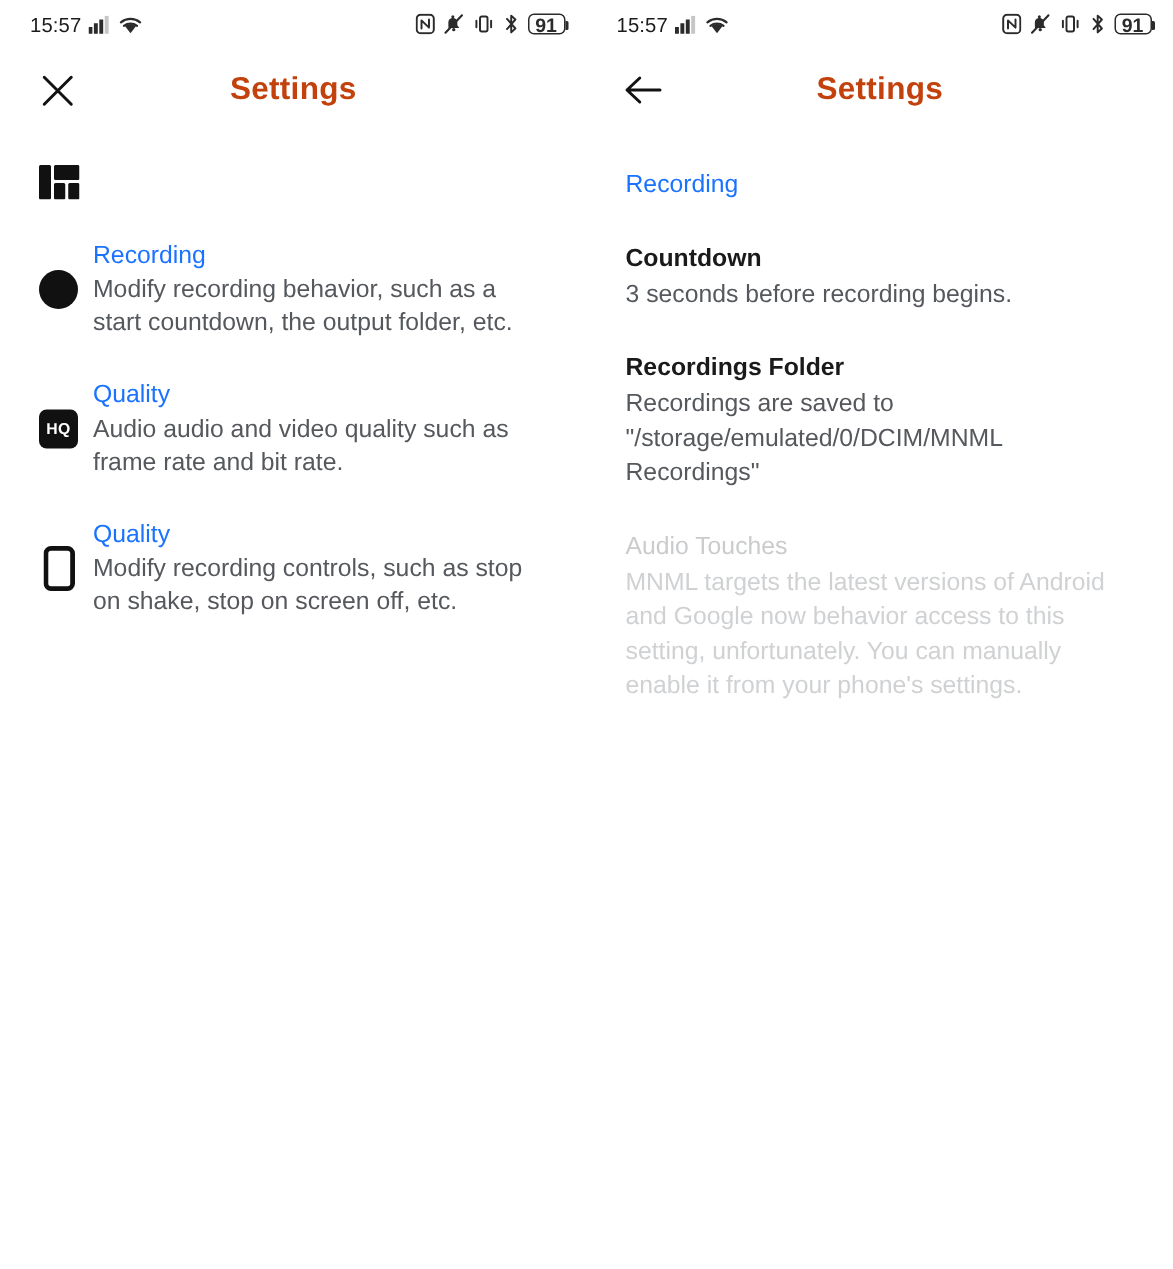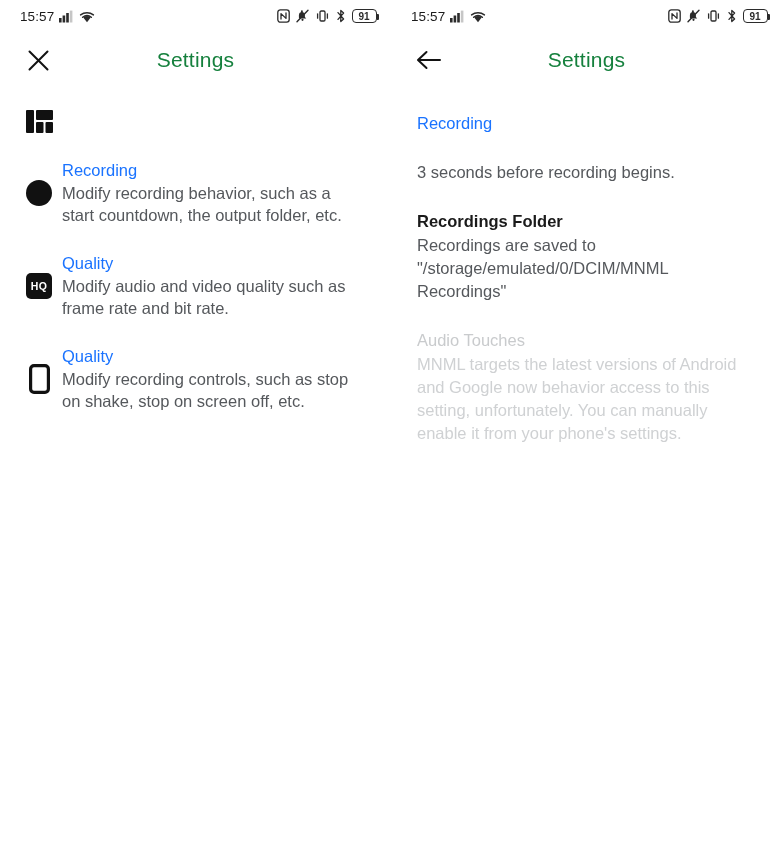--- a/index.html
+++ b/index.html
@@ -55,21 +55,21 @@
   .icon-svg { display: block; }
 
   .battery-pill {
     display: inline-flex;
     align-items: center;
     justify-content: center;
     min-width: 25px;
     height: 14px;
     border: 1.4px solid #2b2b2b;
     border-radius: 4px;
-    font-size: 10px;
+    font-size: 13px;
     font-weight: bold;
     color: #2b2b2b;
     padding: 0 2px 0 1px;
     position: relative;
     font-family: "Liberation Sans", sans-serif;
   }
   .battery-pill::after {
     content: "";
     position: absolute;
     right: -3px;
@@ -97,22 +97,22 @@
     cursor: pointer;
     background: none;
     border: none;
   }
   .app-title {
     position: absolute;
     left: 0;
     right: 0;
     text-align: center;
     font-size: 21px;
-    font-weight: normal;
-    color: #15803d;
+    font-weight: bold;
+    color: #c2410c;
     letter-spacing: 0.2px;
     pointer-events: none;
   }
 
   
   .settings-list {
     padding-top: 22px;
   }
   .settings-row {
     display: flex;
@@ -304,21 +304,21 @@
           <div class="row-desc">Modify recording behavior, such as a start countdown, the output folder, etc.</div>
         </div>
       </div>
 
       <div class="settings-row">
         <div class="row-icon">
           <div class="hq-badge">HQ</div>
         </div>
         <div class="row-text">
           <div class="row-title">Quality</div>
-          <div class="row-desc">Modify audio and video quality such as frame rate and bit rate.</div>
+          <div class="row-desc">Audio audio and video quality such as frame rate and bit rate.</div>
         </div>
       </div>
 
       <div class="settings-row">
         <div class="row-icon">
           <svg class="icon-svg" width="21" height="30" viewBox="0 0 21 30">
             <rect x="1.6" y="1.6" width="17.8" height="26.8" rx="3.4" stroke="#111111" stroke-width="3.2" fill="none"></rect>
           </svg>
         </div>
         <div class="row-text">
@@ -389,20 +389,21 @@
       </div>
       <div class="app-title">Settings</div>
     </div>
 
     <div class="prefs">
 
       <div class="pref-category">Recording</div>
 
       <div class="pref-item">
         <div class="pref-text">
+          <div class="pref-title">Countdown</div>
           <div class="pref-summary">3 seconds before recording begins.</div>
         </div>
       </div>
 
 
       <div class="pref-item">
         <div class="pref-text">
           <div class="pref-title">Recordings Folder</div>
           <div class="pref-summary">Recordings are saved to "/storage/emulated/0/DCIM/MNML Recordings"</div>
         </div>

